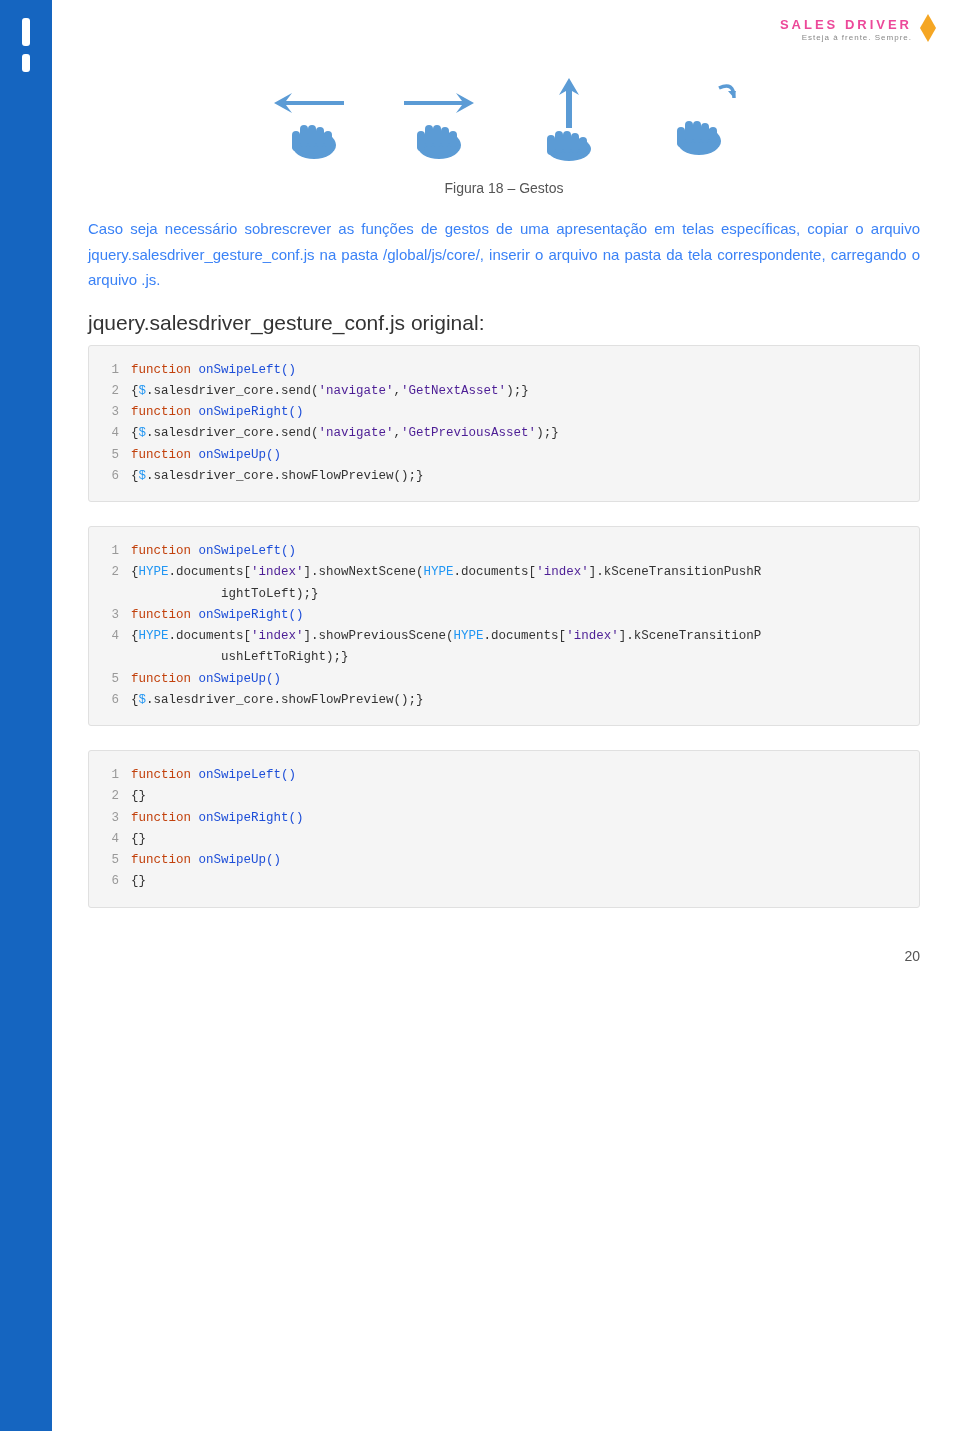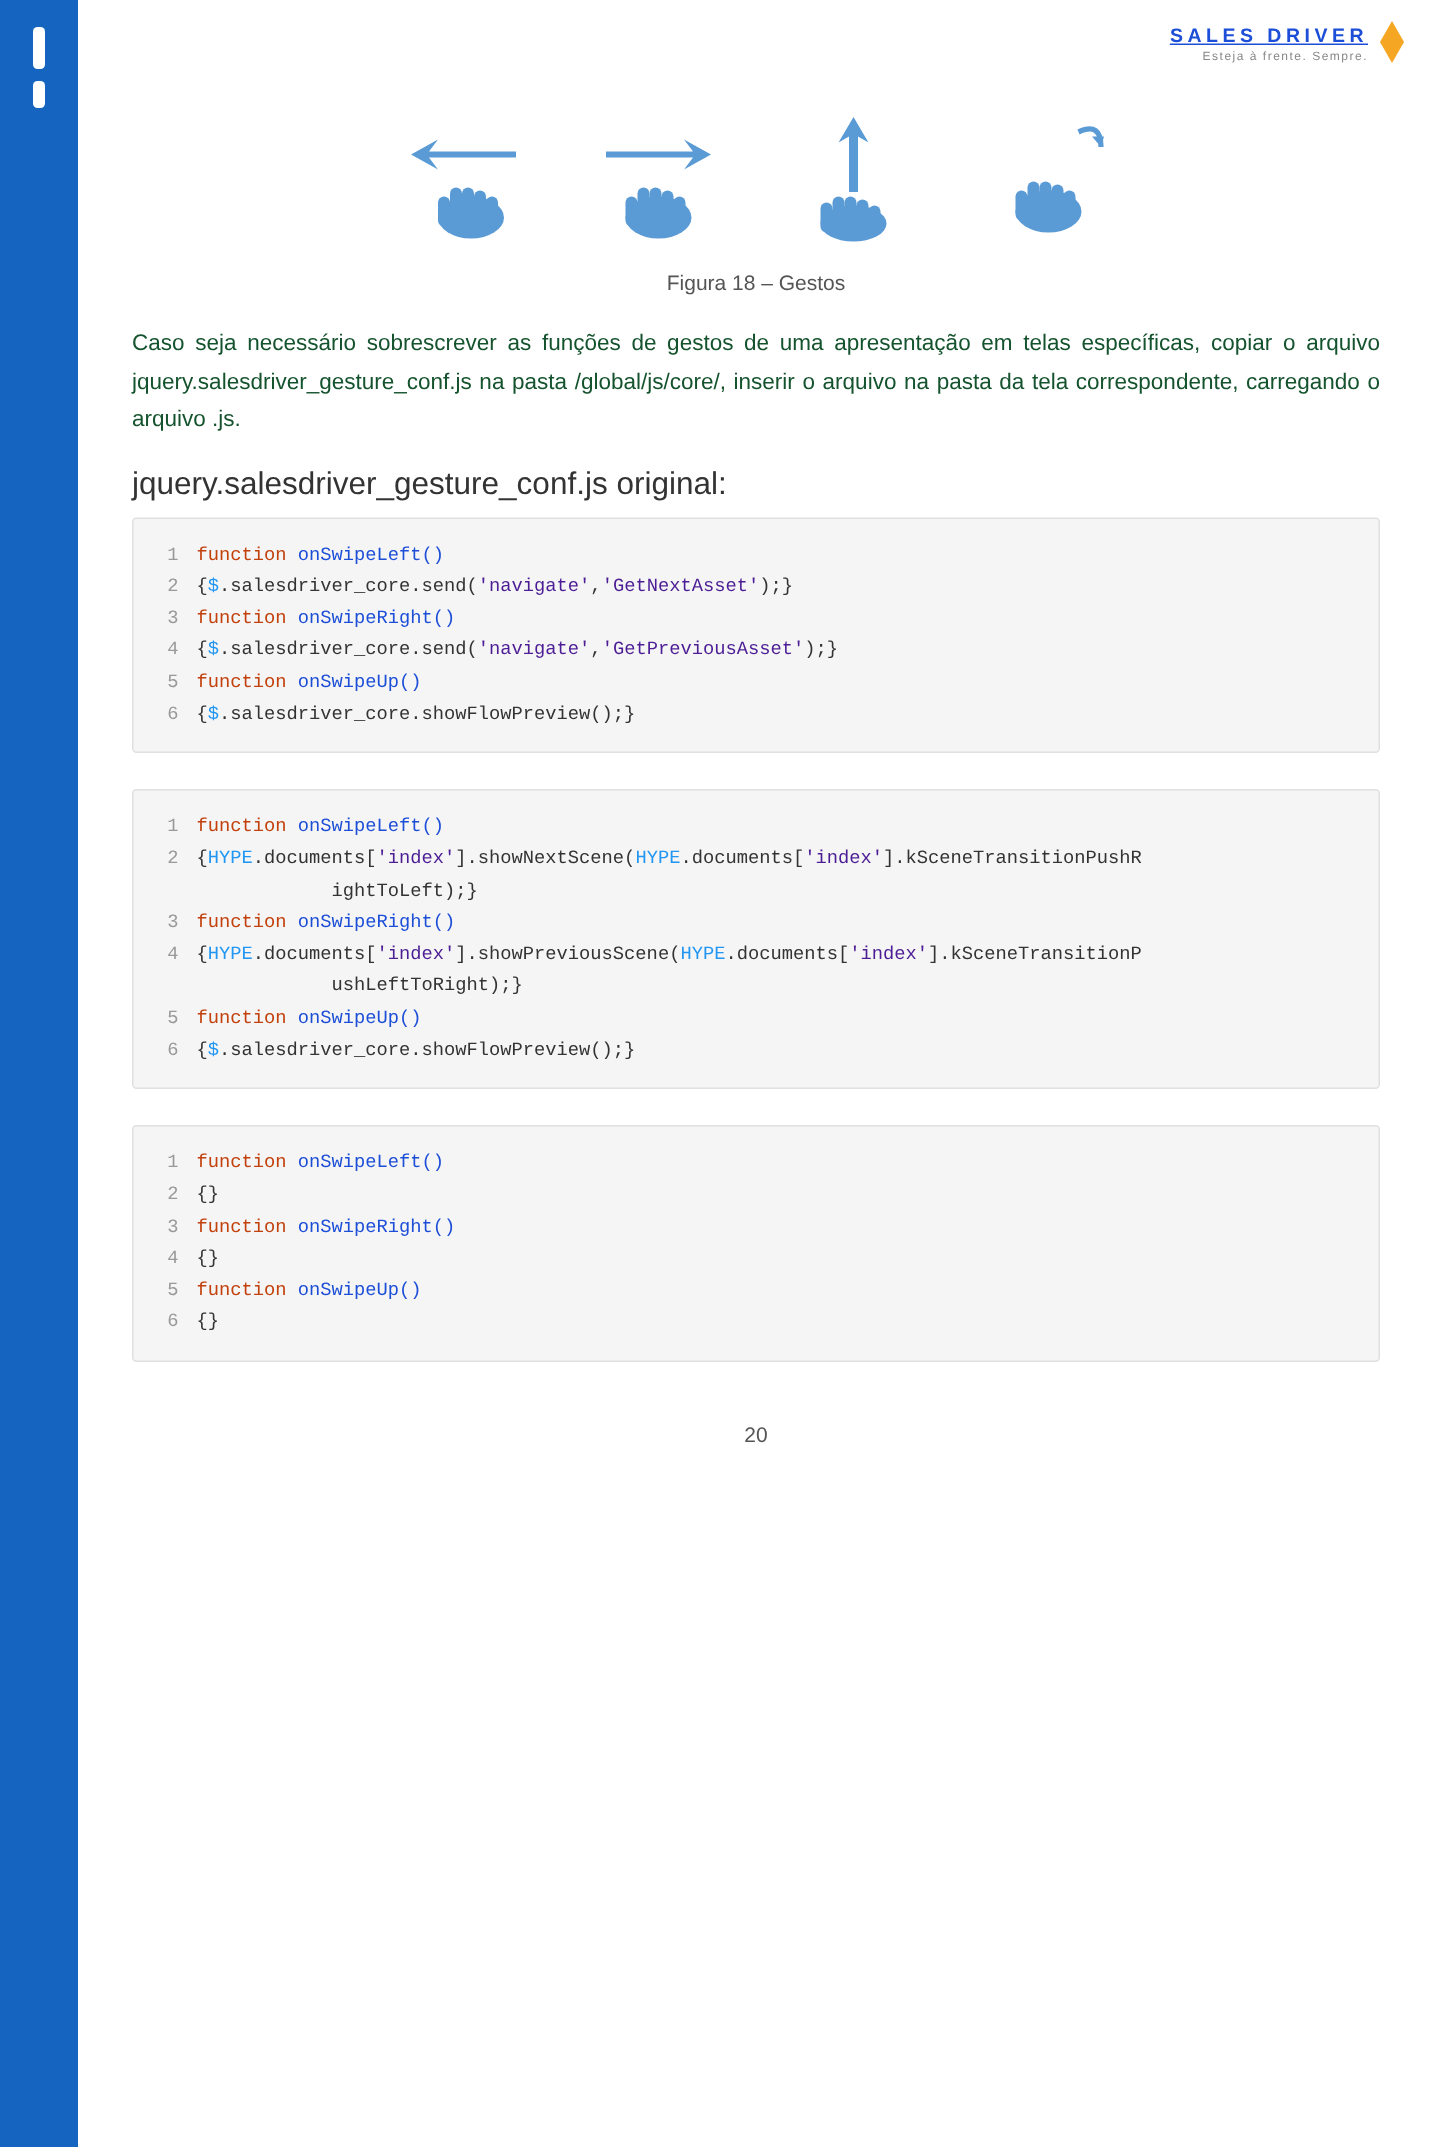--- a/index.html
+++ b/index.html
@@ -45,22 +45,21 @@
       top: 14px;
       right: 24px;
       display: flex;
       align-items: center;
       gap: 8px;
     }
     .brand-text {
       font-size: 13px;
       font-weight: 700;
       letter-spacing: 3px;
-      color: #1d4ed8;
-      text-decoration: underline;
+      color: #ec4899;
     }
     .brand-sub {
       font-size: 8px;
       color: #888;
       letter-spacing: 1px;
       text-align: right;
       display: block;
     }
     .brand-diamond {
       width: 16px;
@@ -96,21 +95,21 @@
       font-size: 14px;
       color: #555;
       margin-bottom: 20px;
       font-style: normal;
     }
 
     
     .body-text {
       font-size: 15px;
       line-height: 1.7;
-      color: #14532d;
+      color: #3b82f6;
       text-align: justify;
       margin-bottom: 18px;
     }
 
     .section-label {
       font-size: 21px;
       color: #333;
       margin-bottom: 10px;
       margin-top: 6px;
     }
@@ -154,21 +153,21 @@
     .code-plain {
       color: #333;
     }
 
     .section-divider {
       margin: 10px 0 14px 0;
     }
 
     
     .page-number {
-      text-align: center;
+      text-align: right;
       color: #555;
       font-size: 14px;
       margin-top: 40px;
       padding-bottom: 20px;
     }
   </style>
 </head>
 <body>
 
 <div class="sidebar">

